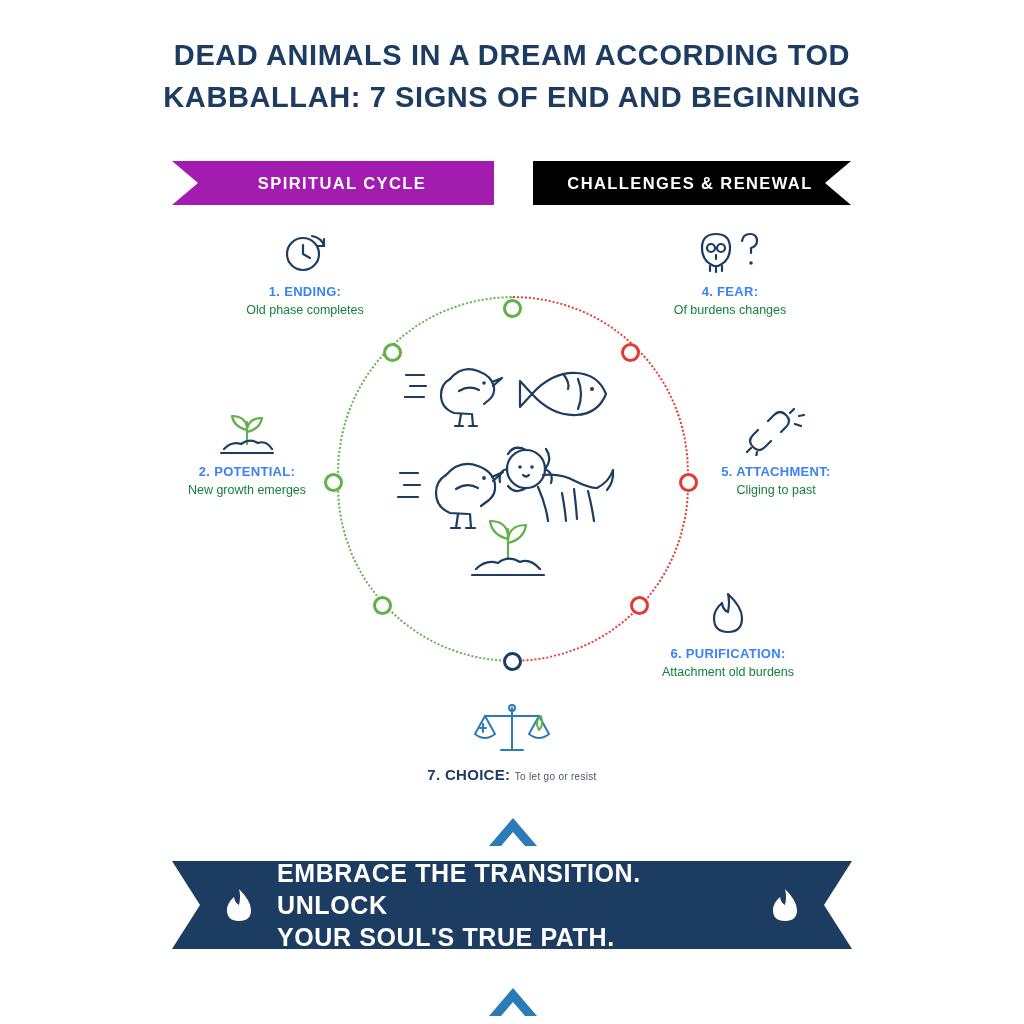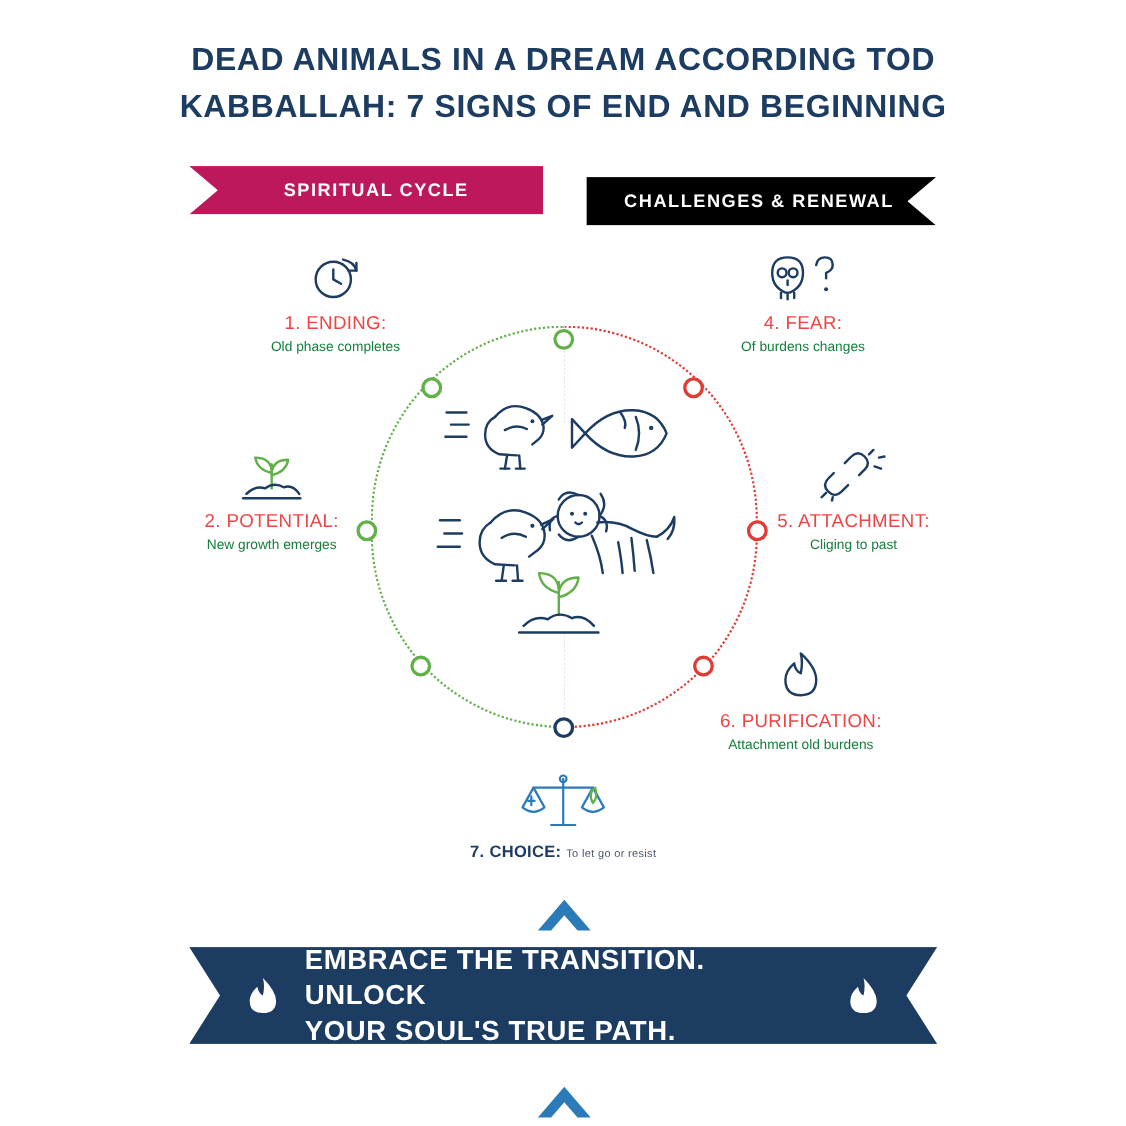--- a/index.html
+++ b/index.html
@@ -44,23 +44,23 @@
     align-items: center;
     justify-content: center;
     color: #ffffff;
     font-size: 16.5px;
     font-weight: bold;
     letter-spacing: 1.4px;
     text-transform: uppercase;
   }
   .banner-left {
     left: 172px;
-    top: 151px;
+    top: 161px;
     width: 322px;
-    background: #be185d;
+    background: #a21caf;
     clip-path: polygon(0 0, 100% 0, 100% 100%, 0 100%, 26px 50%);
     padding-left: 18px;
     box-sizing: border-box;
   }
   .banner-right {
     left: 533px;
     top: 161px;
     width: 318px;
     background: #000000;
     clip-path: polygon(0 0, 100% 0, 100% 100%, 0 100%, 0 100%);
@@ -112,23 +112,23 @@
   .step {
     position: absolute;
     width: 220px;
   }
   .step .icon {
     display: block;
     margin: 0 auto 8px auto;
     height: 48px;
   }
   .step .head {
-    color: #ef4444;
-    font-weight: normal;
-    font-size: 17px;
+    color: #3b82f6;
+    font-weight: bold;
+    font-size: 13px;
     letter-spacing: 0.3px;
     text-transform: uppercase;
   }
   .step .sub {
     color: #15803d;
     font-size: 12.5px;
     margin-top: 4px;
   }
   .step.left { text-align: center; }
   .step.right { text-align: center; }

